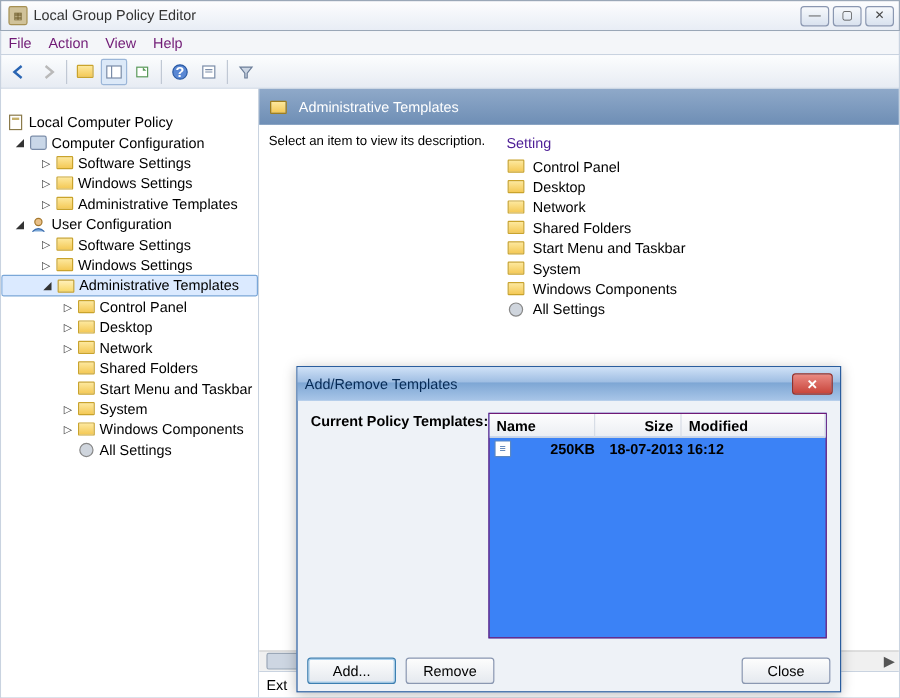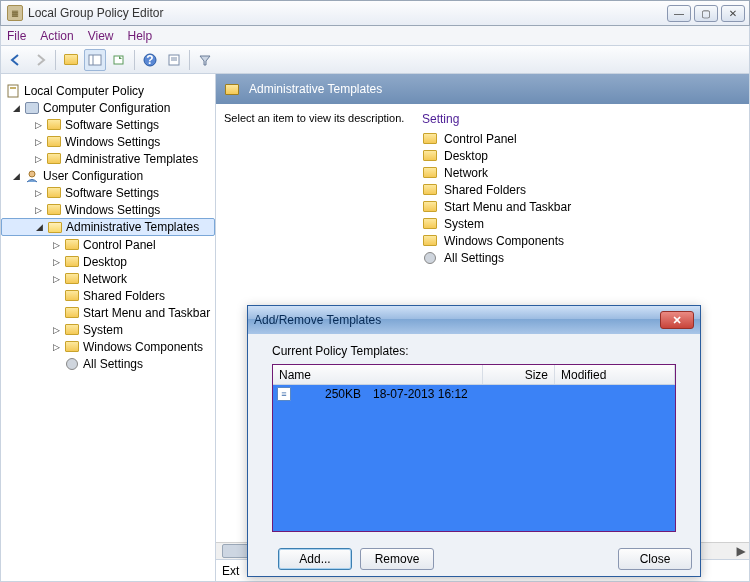--- a/index.html
+++ b/index.html
@@ -18,21 +18,21 @@
   
   .toolbar { height:28px; border:1px solid #c9d3e0; border-top:none; display:flex; align-items:center; padding:0 4px; gap:2px; background:linear-gradient(#fcfdfe,#e7ecf3);}
   .tbtn { width:22px; height:22px; display:flex; align-items:center; justify-content:center; border:1px solid transparent; border-radius:2px;}
   .tbtn.active { border:1px solid #9bb6d8; background:#dce9f8;}
   .tsep { width:1px; height:20px; background:#c0c8d4; margin:0 2px;}
   
   
   .main { display:flex; border:1px solid #c9d3e0; border-top:none; height:calc(582px - 26px - 20px - 28px); }
   
   
-  .tree { width:215px; border-right:1px solid #c9d3e0; background:#fff; overflow:hidden; padding:8px 0;}
+  .tree { width:215px; border-right:1px solid #c9d3e0; background:#fff; overflow:hidden; padding:19px 0;}
   .trow { display:flex; align-items:center; height:17px; padding-left:4px; white-space:nowrap; cursor:default;}
   .exp { width:11px; height:11px; display:inline-flex; align-items:center; justify-content:center; font-size:9px; color:#333; margin-right:2px;}
   .ticon { width:16px; height:14px; margin-right:3px; display:inline-flex; align-items:center; justify-content:center;}
   .fld { background:linear-gradient(#fde89d,#f4c956); border:1px solid #c9a32c; border-radius:1px; width:14px; height:11px;}
   .fld.open { background:linear-gradient(#fff0b8,#f9d96a);}
   .pc { width:14px; height:12px; background:#c9d7e8; border:1px solid #7a8ca8; border-radius:2px;}
   .gear{width:12px;height:12px;border:1px solid #888;border-radius:50%;background:#cfd5dd;}
   .trow.sel { background:#dbeaff; border:1px solid #7aa7d8; border-radius:2px; padding-left:3px; height:18px;}
   
   
@@ -47,32 +47,32 @@
   .rtabs { height:22px; border-top:1px solid #c9d3e0; display:flex; align-items:center; padding-left:6px; font-size:11px;}
   .rscroll { position:absolute; right:0; bottom:22px; left:0; height:17px; background:#f0f0f0; border-top:1px solid #d0d0d0; display:flex; align-items:center;}
   .rscroll .thumb{height:14px;width:40px;background:#cdd6e2;border:1px solid #9aa7b7;border-radius:2px;margin-left:6px;}
   .rscroll .arrow{margin-left:auto;width:16px;text-align:center;color:#555;}
   
   
   .dialog { position:absolute; left:247px; top:305px; width:454px; height:272px; border:1px solid #2a5d9e; background:#eef2f7; box-shadow:0 2px 10px rgba(0,0,0,0.25); display:flex; flex-direction:column;}
   .dtitle { height:28px; background:linear-gradient(#cfe1f7,#9ebde2 45%,#7da6d4 46%,#a9c6e8); display:flex; align-items:center; padding:0 6px; color:#062a55;}
   .dtitle .txt{flex:1;}
   .dclose{width:34px;height:18px;background:linear-gradient(#ea8a83,#c8443a);border:1px solid #963029;border-radius:3px;color:#fff;display:flex;align-items:center;justify-content:center;font-size:11px;font-weight:bold;}
-  .dbody{flex:1;padding:10px 24px;display:flex;flex-direction:column;}
+  .dbody{flex:1;padding:10px 11px;display:flex;flex-direction:row;font-weight:bold;}
   .dlabel{color:#000;margin-bottom:6px;}
   .dlist{flex:1;border:1px solid #701a75;background:#3b82f6;display:flex;flex-direction:column;}
   .dlh{height:20px;background:linear-gradient(#fdfdfd,#ebeef3);border-bottom:1px solid #c9d3e0;display:flex;align-items:center;}
   .dlh div{padding:0 6px;border-right:1px solid #d7dde6;height:100%;display:flex;align-items:center;}
   .dcol-name{flex:1;min-width:0;}
   .dcol-size{width:72px;justify-content:flex-end;}
   .dcol-mod{width:120px;}
   .drow{height:18px;display:flex;align-items:center;}
   .drow div{padding:0 6px;}
   .dicon{width:14px;height:14px;background:#fff;border:1px solid #5a88c4;border-radius:1px;margin:0 4px;display:inline-flex;align-items:center;justify-content:center;color:#3a6aaa;font-size:9px;}
-  .dbtns{height:34px;display:flex;align-items:center;padding:0 8px;gap:8px;margin-left:22px;}
+  .dbtns{height:34px;display:flex;align-items:center;padding:0 8px;gap:8px;}
   .dbtn{height:22px;min-width:74px;background:linear-gradient(#fdfdfd,#e5e9ef);border:1px solid #8a97b1;border-radius:3px;display:flex;align-items:center;justify-content:center;padding:0 10px;}
   .dbtn.def{border:1px solid #3c7fb1;box-shadow:inset 0 0 0 1px #a8d1ef;}
   .spacer{flex:1;}
 </style>
 </head>
 <body>
 
 <div class="titlebar">
   <div class="appicon">▦</div>
   <div class="title">Local Group Policy Editor</div>

